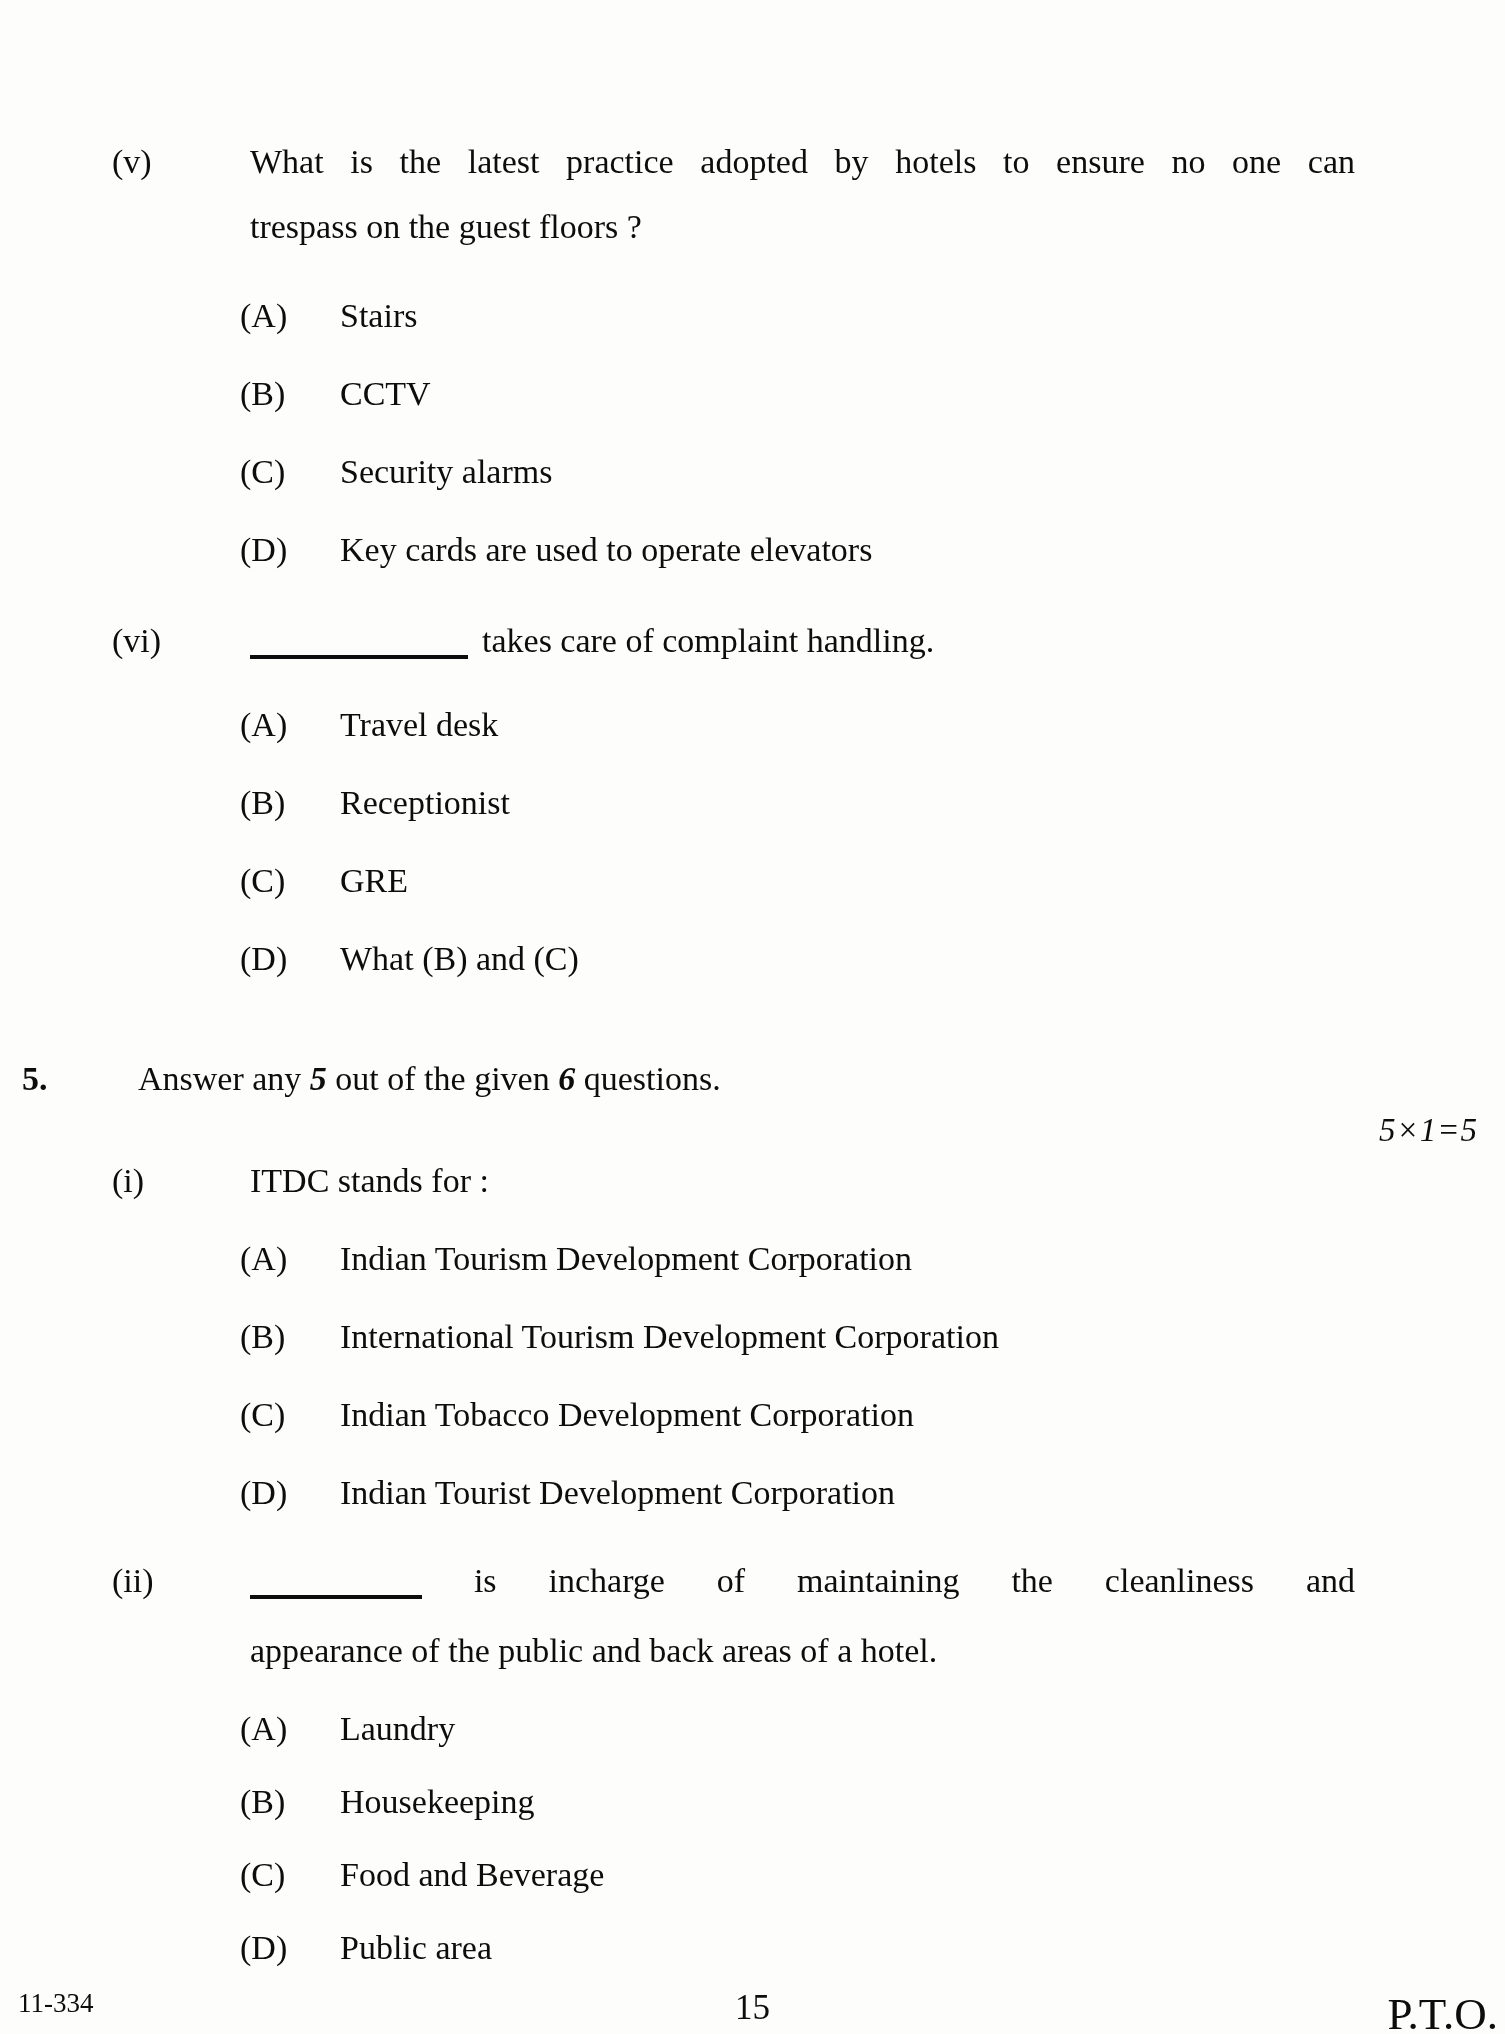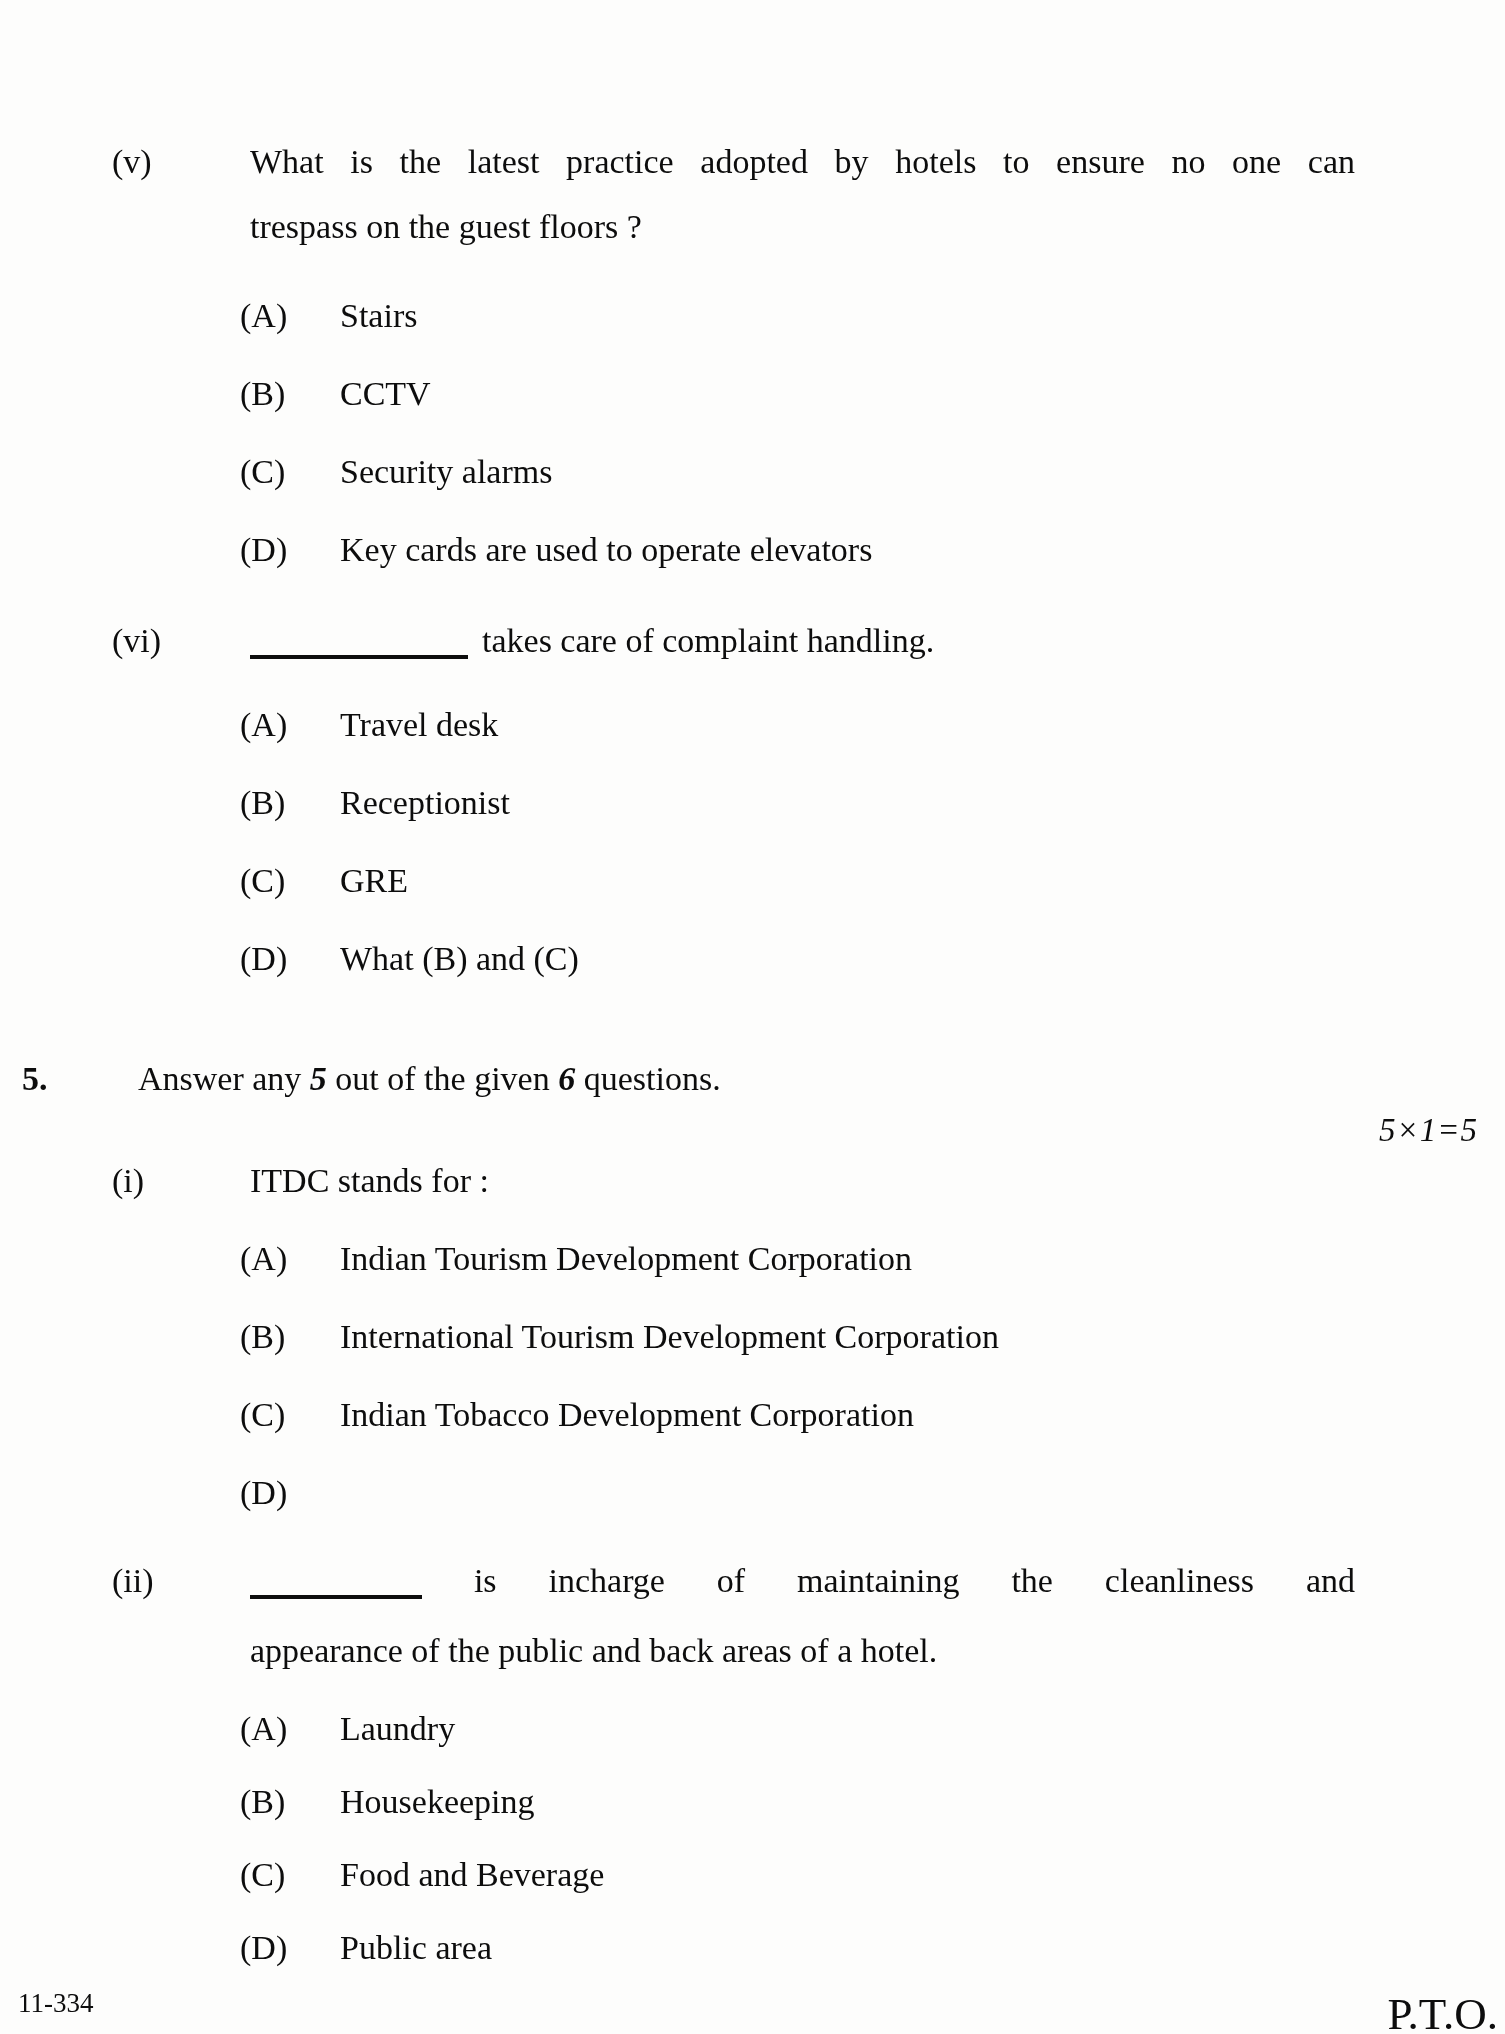--- a/index.html
+++ b/index.html
@@ -93,32 +93,34 @@
   <span class="abs qlabel" style="top:1162px">(i)</span>
   <span class="abs qtext nowrap" style="top:1162px">ITDC stands for :</span>
 
   <span class="abs opt-letter" style="top:1240px">(A)</span>
   <span class="abs opt-text nowrap" style="top:1240px">Indian Tourism Development Corporation</span>
   <span class="abs opt-letter" style="top:1318px">(B)</span>
   <span class="abs opt-text nowrap" style="top:1318px">International Tourism Development Corporation</span>
   <span class="abs opt-letter" style="top:1396px">(C)</span>
   <span class="abs opt-text nowrap" style="top:1396px">Indian Tobacco Development Corporation</span>
   <span class="abs opt-letter" style="top:1474px">(D)</span>
+  <span class="abs opt-text nowrap" style="top:1474px">Indian Tourist Development Corporation</span>
 
   <span class="abs qlabel" style="top:1562px">(ii)</span>
   <div class="abs justify-line" style="top:1562px">
     <span class="blank blank-ii"></span> <span>is incharge of maintaining the cleanliness and</span>
   </div>
   <span class="abs qtext nowrap" style="top:1632px">appearance of the public and back areas of a hotel.</span>
 
   <span class="abs opt-letter" style="top:1710px">(A)</span>
   <span class="abs opt-text nowrap" style="top:1710px">Laundry</span>
   <span class="abs opt-letter" style="top:1783px">(B)</span>
   <span class="abs opt-text nowrap" style="top:1783px">Housekeeping</span>
   <span class="abs opt-letter" style="top:1856px">(C)</span>
   <span class="abs opt-text nowrap" style="top:1856px">Food and Beverage</span>
   <span class="abs opt-letter" style="top:1929px">(D)</span>
   <span class="abs opt-text nowrap" style="top:1929px">Public area</span>
 
+  <span class="abs footer-center" style="top:1988px">15</span>
   <span class="abs footer-left" style="top:1988px">11-334</span>
   <span class="abs footer-right" style="top:1988px">P.T.O.</span>
 
 </div>
 
 </body></html>

